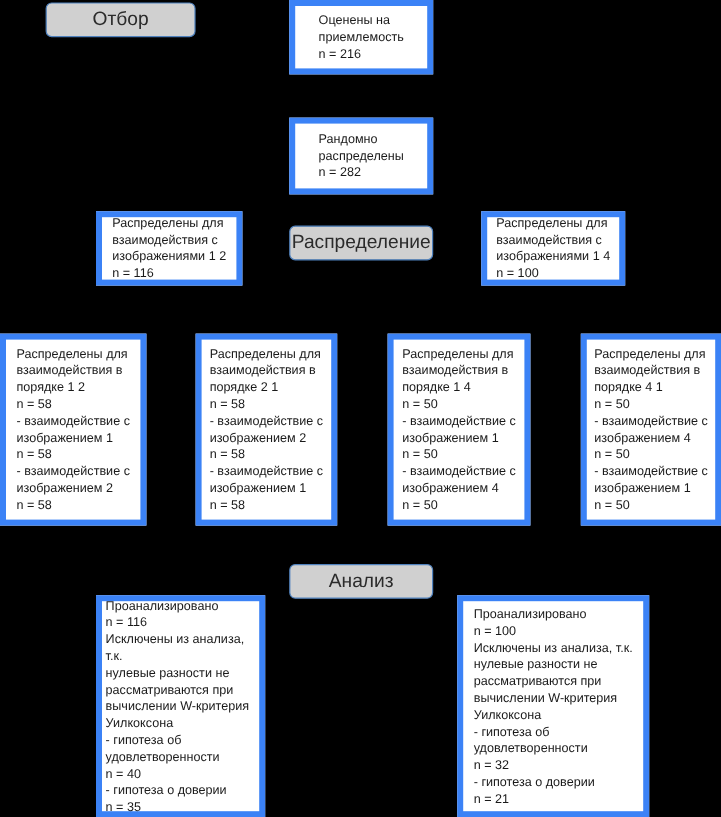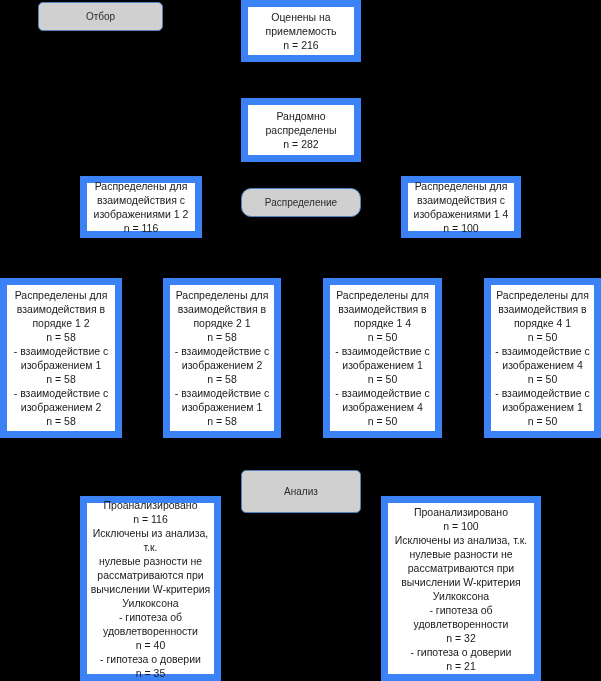--- a/index.html
+++ b/index.html
@@ -18,51 +18,50 @@
     position: absolute;
     left: 0; top: 0;
     width: 601px;
     height: 681px;
     background: #000000;
   }
   .node {
     position: absolute;
     box-sizing: border-box;
     background: #ffffff;
-    border: 7px solid #3b82f6;
+    border: 5px solid #3b82f6;
     color: #1a1a1a;
     font-size: 10.5px;
     line-height: 14px;
-    text-align: center;
     display: flex;
     flex-direction: column;
     align-items: center;
     justify-content: center;
     padding: 2px 3px;
     white-space: pre-line;
   }
   .pill {
     position: absolute;
     box-sizing: border-box;
     background: #d0d0d0;
     border: 1px solid #4f81bd;
     border-radius: 5px;
     color: #2b2b2b;
-    font-size: 10px;
+    font-size: 16px;
     line-height: 14px;
     text-align: center;
     display: flex;
     align-items: center;
     justify-content: center;
   }
 
   
   #pill-screening   { left: 38px;  top: 2px;   width: 125px; height: 29px; }
-  #pill-allocation  { left: 241px; top: 188px; width: 120px; height: 29px; border-radius: 10px; }
-  #pill-analysis    { left: 241px; top: 470px; width: 120px; height: 43px; }
+  #pill-allocation  { left: 241px; top: 188px; width: 120px; height: 29px; }
+  #pill-analysis    { left: 241px; top: 470px; width: 120px; height: 29px; }
 
   
   #node-assessed    { left: 241px; top: 0px;   width: 120px; height: 62px; }
   #node-randomized  { left: 241px; top: 98px;  width: 120px; height: 64px; }
 
   
   #node-alloc-12    { left: 80px;  top: 176px; width: 122px; height: 62px; }
   #node-alloc-14    { left: 401px; top: 176px; width: 120px; height: 62px; }
 
   

